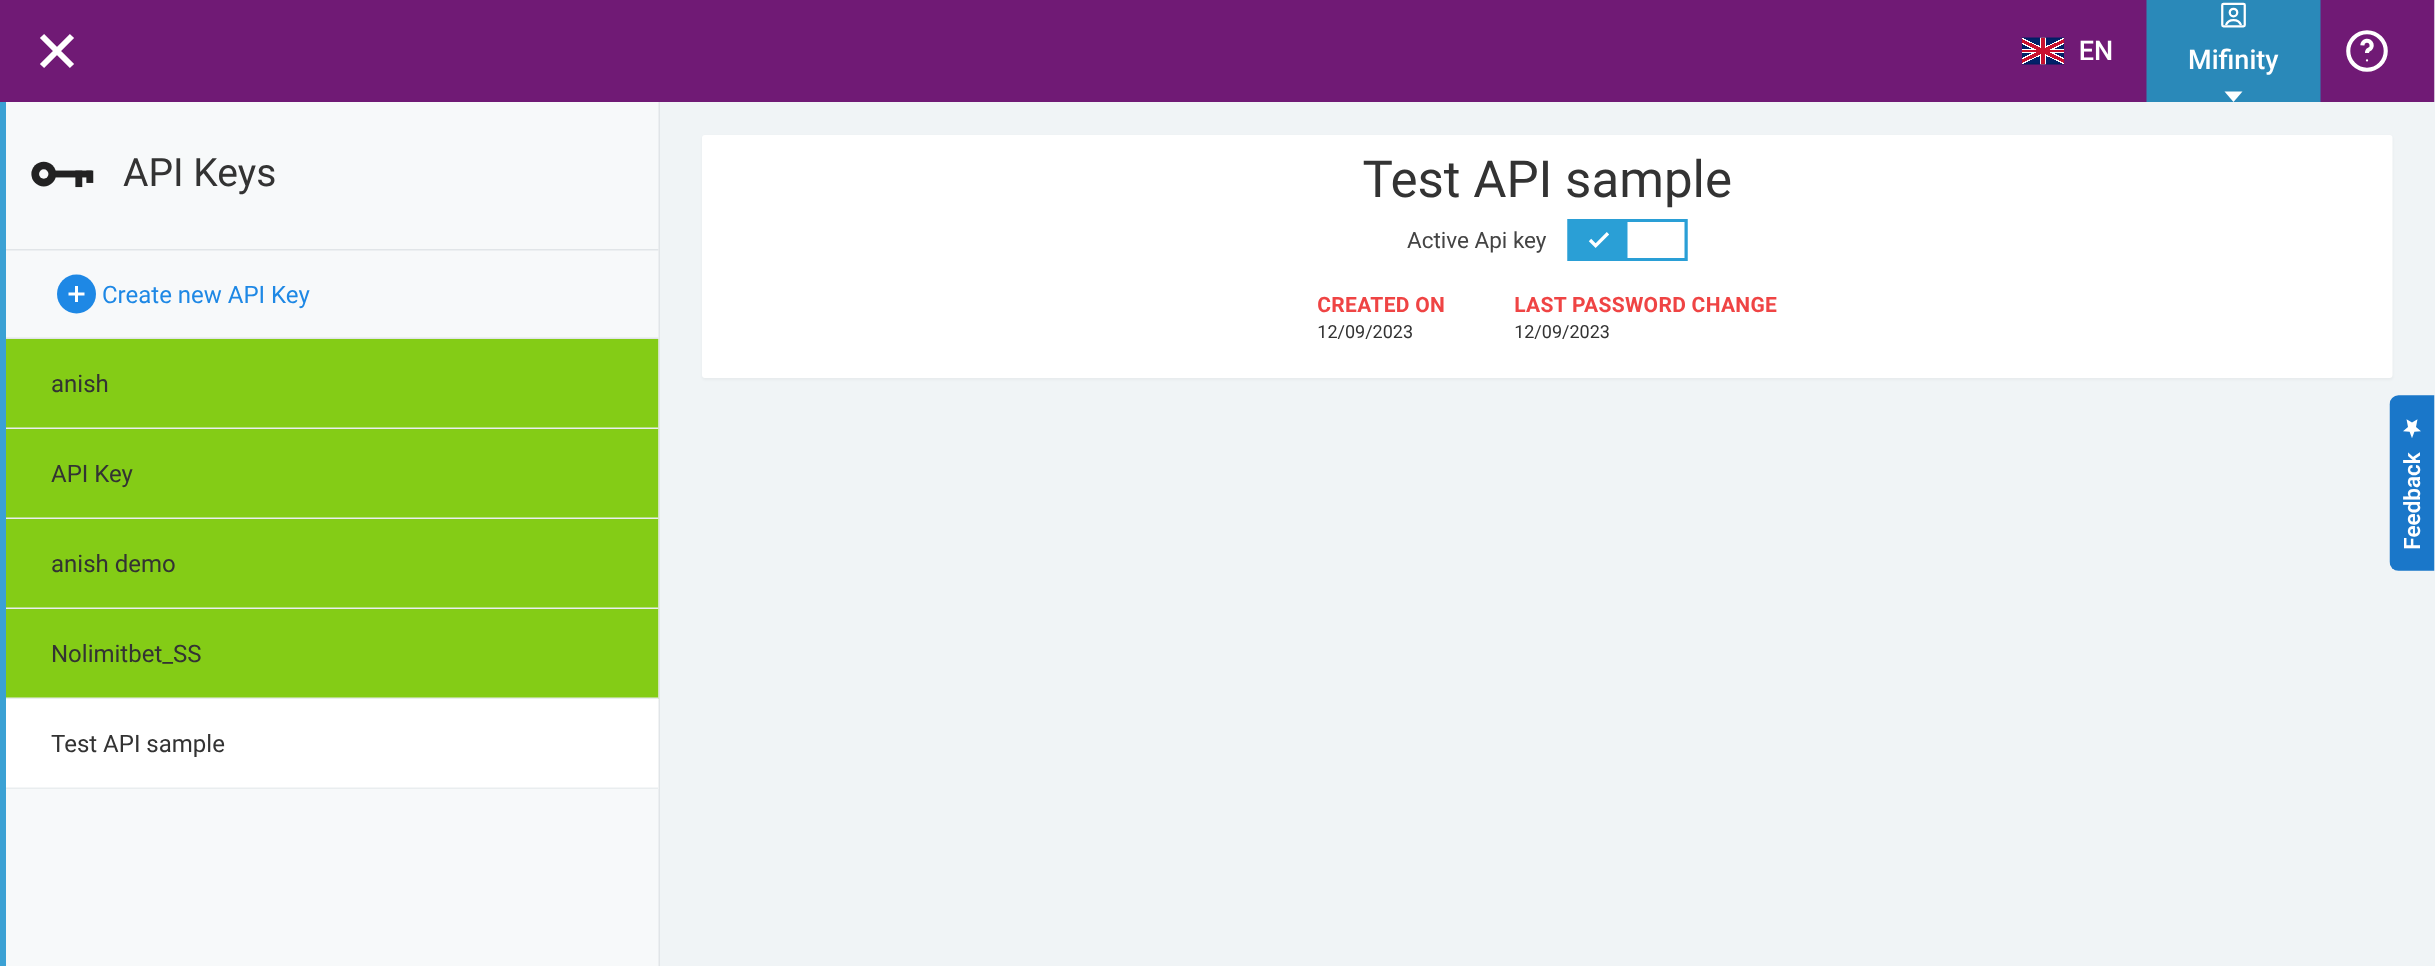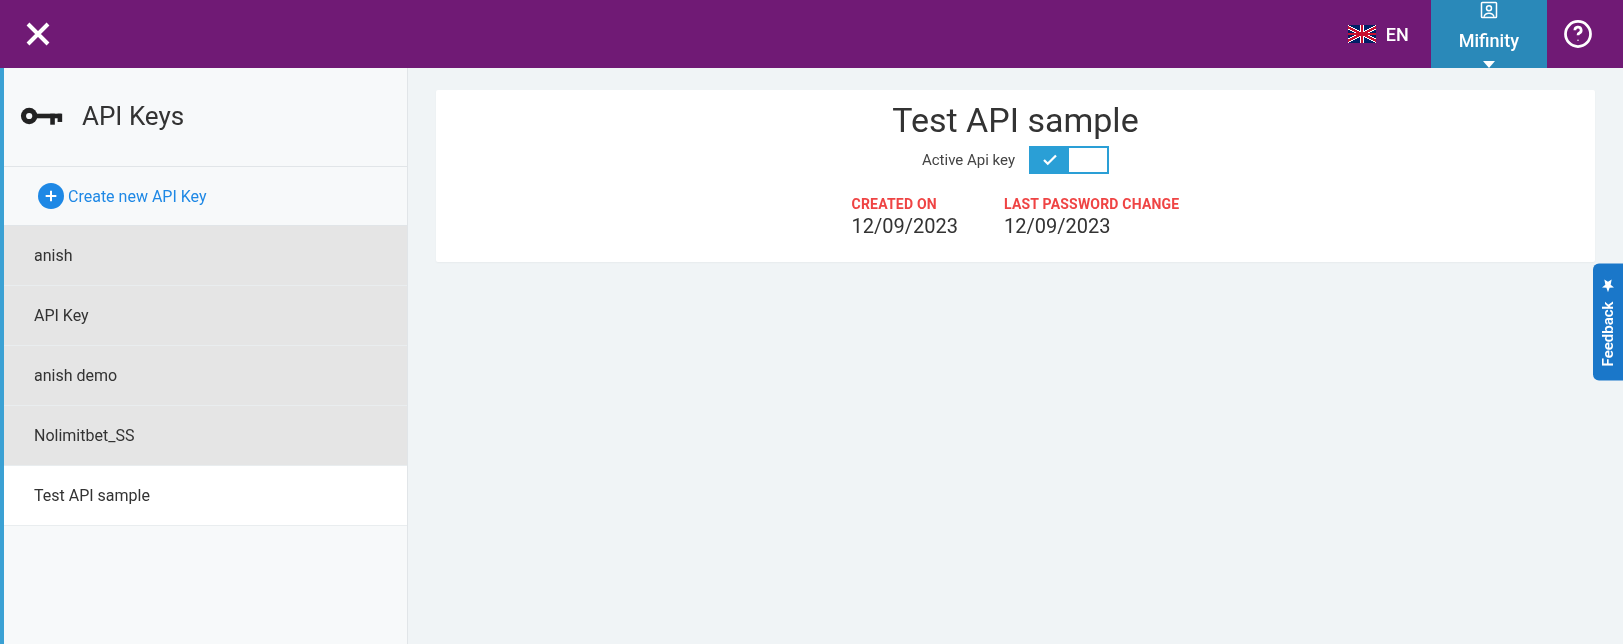--- a/index.html
+++ b/index.html
@@ -70,41 +70,41 @@
     cursor:pointer;
   }
   .help svg { width:30px;height:30px; stroke:#fff; stroke-width:2.2; fill:none; }
 
   
   .workspace {
     display:flex; height: calc(100% - 68px);
     border-left: 4px solid #3ba1d4;
   }
   .sidebar {
-    width: 404px; background:#f7f9fa; border-right:1px solid #e1e5e8;
+    width: 436px; background:#f7f9fa; border-right:1px solid #e1e5e8;
     display:flex; flex-direction:column;
   }
   .sb-header {
     display:flex; align-items:center; gap:18px; padding:26px 16px 28px 16px;
   }
   .sb-header svg { width:44px; height:44px; }
   .sb-header h1 { font-size:26px; font-weight:400; color:#333; }
   .sb-create {
     display:flex; align-items:center; gap:4px; padding:16px 34px;
     border-top:1px solid #e1e5e8; border-bottom:1px solid #e1e5e8;
     cursor:pointer; color:#1e88e5; font-size:16px;
   }
   .sb-create .plus {
     width:26px;height:26px;border-radius:50%;background:#1e88e5;display:flex;align-items:center;justify-content:center;
   }
   .sb-create .plus svg{width:16px;height:16px;stroke:#fff;stroke-width:3;}
   .sb-list { flex:1; overflow:auto; }
   .sb-item {
     padding:20px 30px; font-size:16px; color:#333; cursor:pointer;
-    border-bottom:1px solid #e9edef; background:#e5e5e5;
+    border-bottom:1px solid #e9edef; background:#84cc16;
   }
   .sb-item.selected { background:#fff; }
 
   .main { flex:1; padding:22px 28px; overflow:auto; }
   .card {
     background:#fff; border-radius:2px; padding:10px 20px 24px 20px;
     box-shadow:0 1px 2px rgba(0,0,0,.04);
   }
   .card h2 { text-align:center; font-size:34px; font-weight:400; color:#333; }
   .active-row {
@@ -120,21 +120,21 @@
   }
   .toggle .check {
     position:absolute; left:10px; top:50%; transform:translateY(-50%);
     width:18px;height:18px;
   }
   .toggle .check svg{width:18px;height:18px;stroke:#fff;stroke-width:3;fill:none;}
   .meta {
     display:flex; justify-content:center; gap:46px; margin-top:22px;
   }
   .meta .col .label { font-size:14px; font-weight:700; color:#ef4444; letter-spacing:.2px; }
-  .meta .col .val { font-size:20px; color:#333; margin-top:2px; }
+  .meta .col .val { font-size:12px; color:#333; margin-top:2px; }
 
   
   .feedback {
     position:fixed; right:0; top:50%; transform:translateY(-50%);
     background:#1a77c9; color:#fff; writing-mode:vertical-rl; transform-origin:center;
     padding:14px 6px; font-size:15px; font-weight:600; border-radius:6px 0 0 6px;
     cursor:pointer; display:flex; align-items:center; gap:8px;
   }
   .feedback span { transform: rotate(180deg); }
   .feedback svg{width:16px;height:16px;fill:#fff; transform: rotate(180deg);}

